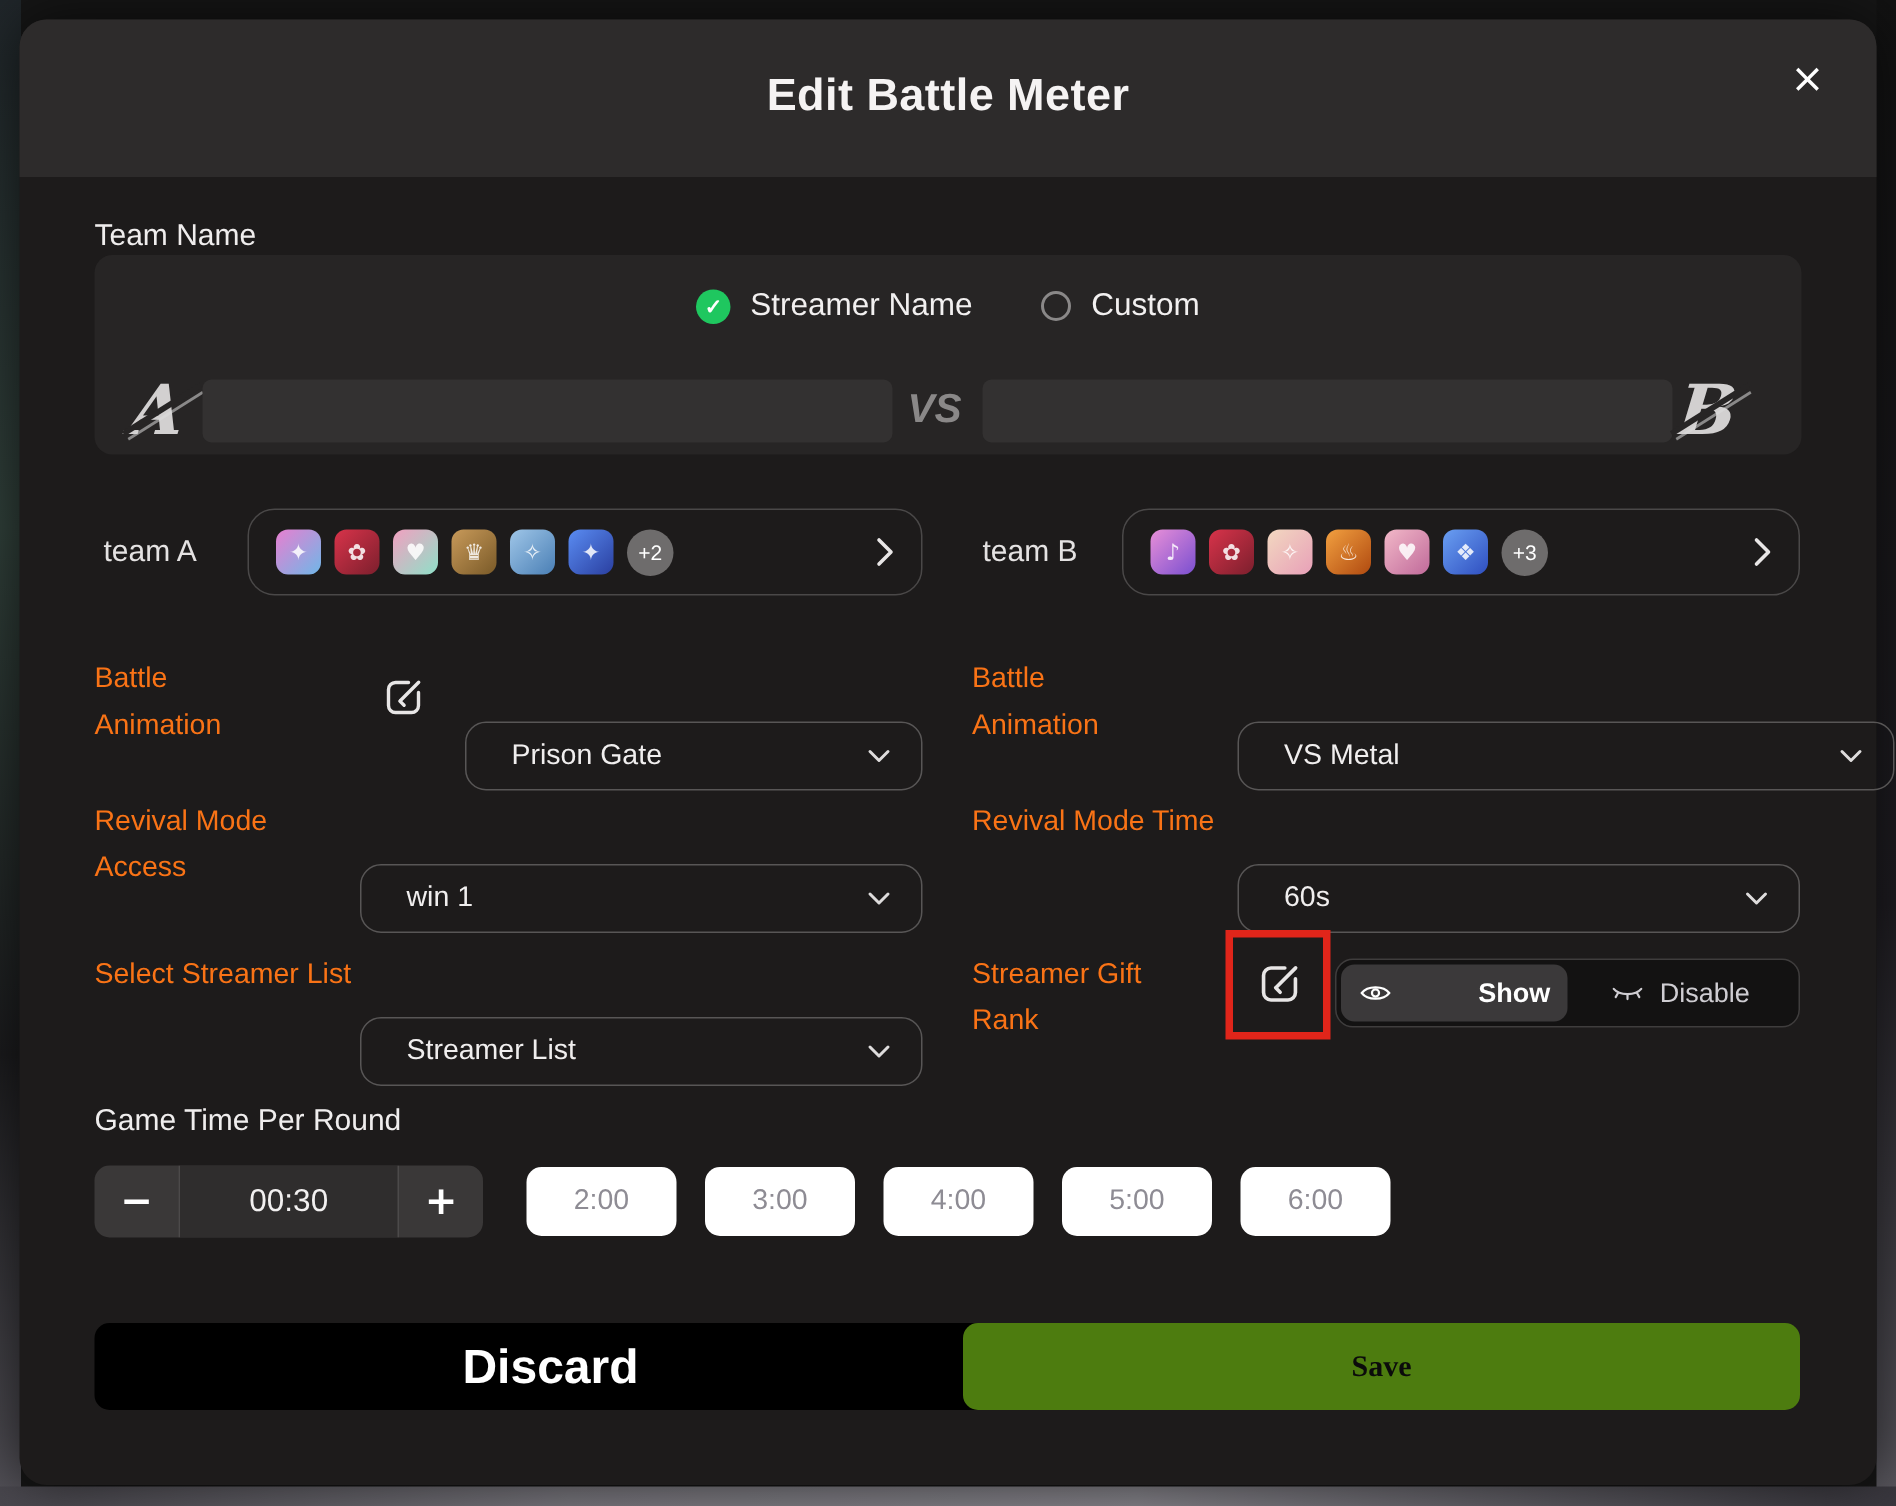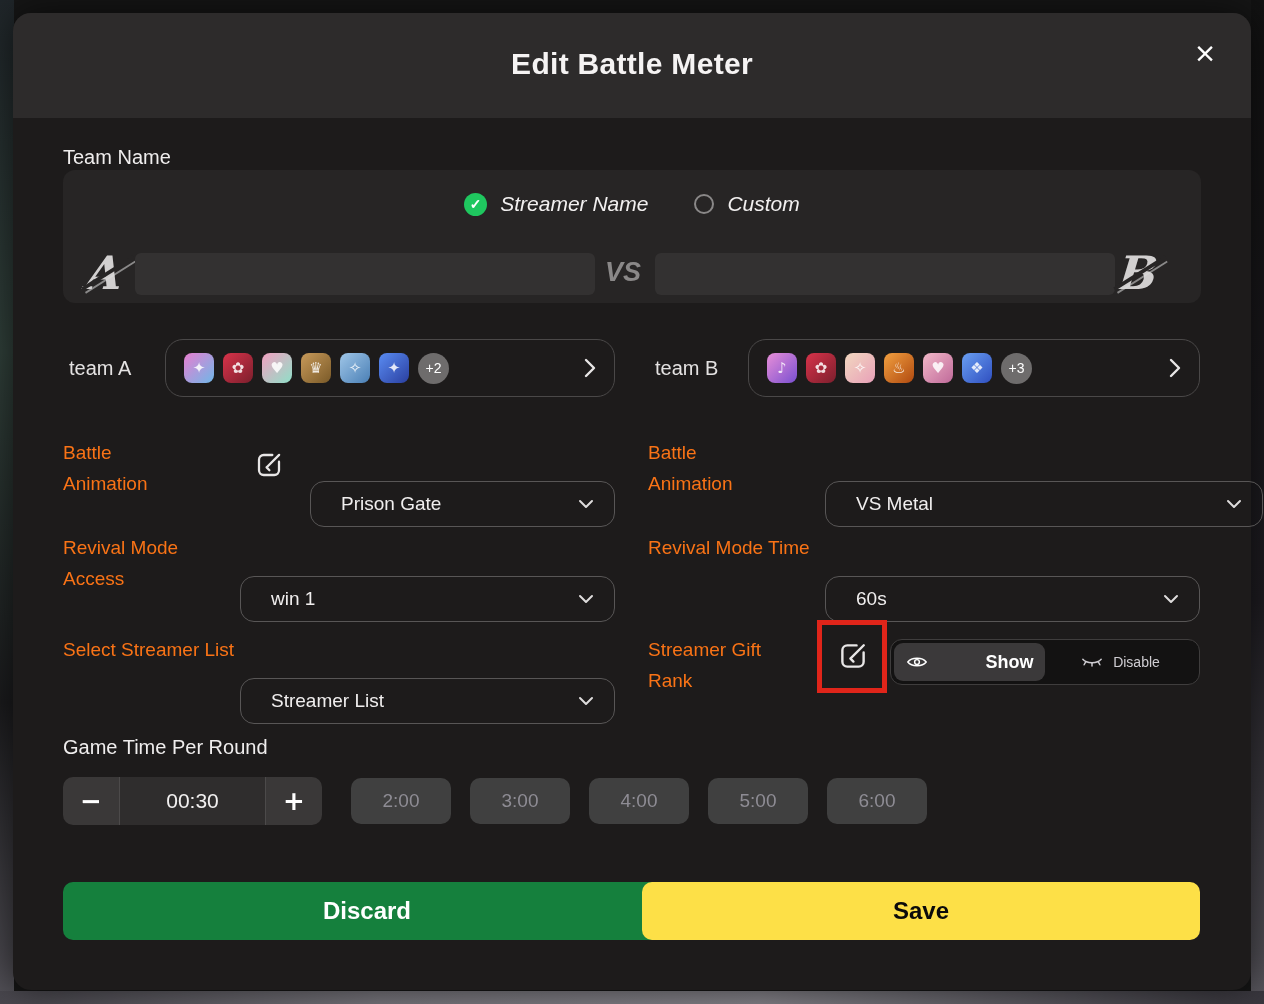--- a/index.html
+++ b/index.html
@@ -40,21 +40,21 @@
   
   .panel {
     position:absolute; left:50px; top:157px; width:1138px; height:133px;
     background:#272525; border-radius:12px;
   }
   .radio-row {
     position:absolute; left:0; right:0; top:22px; display:flex;
     justify-content:center; align-items:center; gap:46px;
   }
   .radio-opt { display:flex; align-items:center; gap:13px; cursor:pointer; }
-  .radio-opt .label { color:#f2f0f0; font-size:21px;font-style:italic; }
+  .radio-opt .label { color:#f2f0f0; font-size:21px; }
   .check-circle {
     width:23px; height:23px; border-radius:50%; background:#1fc75f;
     color:#fff; font-size:14px; font-weight:700; display:flex;
     align-items:center; justify-content:center;
   }
   .radio-circle { width:20px; height:20px; border-radius:50%;
     border:2px solid #8a8888; background:transparent; }
 
   .big-letter {
     position:absolute; top:77px; color:#d2d0d0; font-family:"DejaVu Serif", serif;
@@ -122,55 +122,55 @@
     background:#131212; border:1px solid #3f3d3d; border-radius:12px;
     display:flex; padding:3px;
   }
   .toggle-seg {
     flex:1; display:flex; align-items:center; justify-content:center; gap:10px;
     border:none; background:transparent; cursor:pointer; border-radius:9px;
     font-family:"Liberation Sans", sans-serif;
   }
   .toggle-seg.active { background:#3b393a; }
   .toggle-seg.active .seg-label { color:#fff; font-weight:700; font-size:18px;margin-left:48px; }
-  .toggle-seg .seg-label { color:#cfcdd2; font-size:14px; }
+  .toggle-seg .seg-label { color:#cfcdd2; font-size:18px; }
 
   
   .stepper {
     position:absolute; left:50px; top:764px; width:259px; height:48px;
     background:#3a3838; border-radius:10px; display:flex; overflow:hidden;
   }
   .step-btn {
     width:56px; border:none; background:transparent; color:#fff; font-size:26px;
     font-weight:700; cursor:pointer; font-family:"DejaVu Sans", sans-serif;
   }
   .step-value {
     flex:1; background:#2f2d2d; color:#f2f0f0; font-size:21px;
     display:flex; align-items:center; justify-content:center;
     border-left:1px solid #4c4a4a; border-right:1px solid #4c4a4a;
   }
   .presets { position:absolute; left:338px; top:765px; display:flex; gap:19px; }
   .preset {
-    width:100px; height:46px; background:#404040; border:none; border-radius:10px;
+    width:100px; height:46px; background:#ffffff; border:none; border-radius:10px;
     color:#8e8c94; font-size:19px; cursor:pointer;
     font-family:"Liberation Sans", sans-serif;
   }
 
   
   .btn-discard {
     position:absolute; left:50px; top:869px; width:608px; height:58px;
-    background:#15803d; border:none; border-radius:10px; color:#fff;
-    font-size:24px; font-weight:700; cursor:pointer;
+    background:#000000; border:none; border-radius:10px; color:#fff;
+    font-size:32px; font-weight:700; cursor:pointer;
     font-family:"Liberation Sans", sans-serif;
   }
   .btn-save {
     position:absolute; left:629px; top:869px; width:558px; height:58px;
-    background:#fde047; border:none; border-radius:10px; color:#0b0b0b;
-    font-size:24px; font-weight:700; cursor:pointer;
-    font-family:Liberation Sans, sans-serif;
+    background:#4d7c0f; border:none; border-radius:10px; color:#0b0b0b;
+    font-size:20px; font-weight:700; cursor:pointer;
+    font-family:Liberation Serif, serif;
   }
   svg { display:block; }
 </style>
 </head>
 <body>
 
 <div class="bg-left"></div>
 <div class="bg-right"></div>
 <div class="bg-bottom"></div>
 

